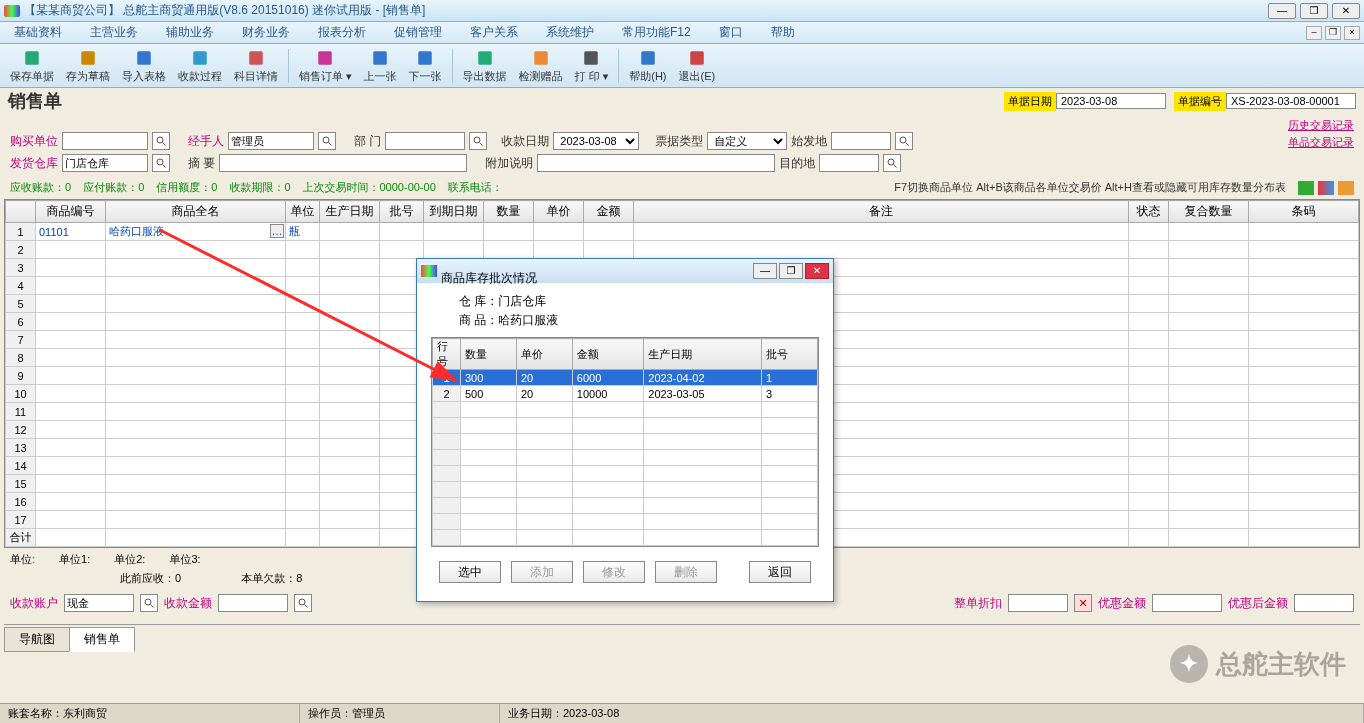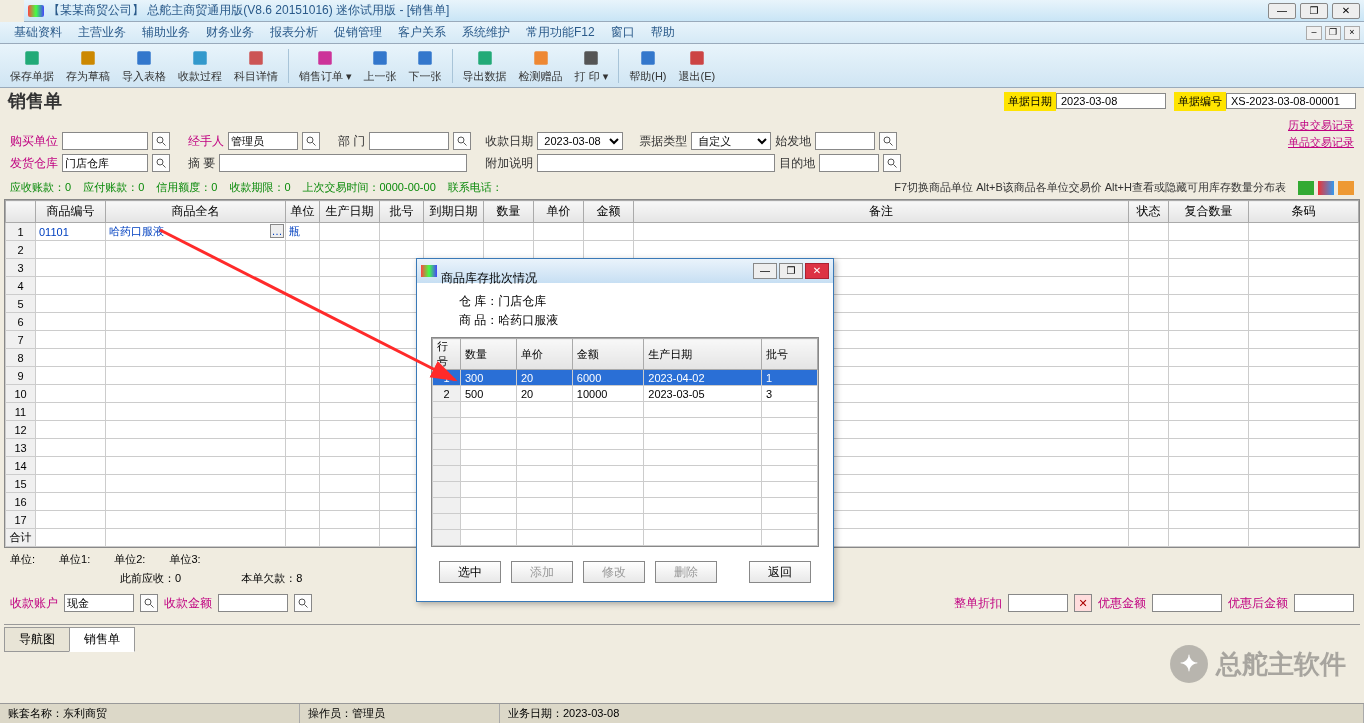--- a/index.html
+++ b/index.html
@@ -1,24 +1,24 @@
 <!DOCTYPE html>
 <html><head>
 <meta charset="utf-8">
 <style>
 * { margin:0; padding:0; box-sizing:border-box; font-family:"Microsoft YaHei","SimSun",sans-serif; }
 body { background:#f0ece0; font-size:12px; overflow:hidden; width:1364px; height:723px; position:relative; }
 
-.titlebar { height:22px; background:linear-gradient(#e8f4fb,#c9e5f6); display:flex; align-items:center; padding:0 4px; border-bottom:1px solid #9ab;margin-left:24px; }
+.titlebar { height:22px; background:linear-gradient(#e8f4fb,#c9e5f6); display:flex; align-items:center; padding:0 4px; border-bottom:1px solid #9ab; }
 .titlebar .app-icon { width:16px; height:12px; background:linear-gradient(90deg,#f44,#4f4,#44f); margin-right:4px; border-radius:2px; }
 .titlebar .title { flex:1; color:#2a5a8a; font-size:12px; }
 .titlebar .winbtns { display:flex; gap:4px; }
 .titlebar .winbtn { width:28px; height:16px; border:1px solid #888; background:#eee; display:flex; align-items:center; justify-content:center; border-radius:2px; cursor:pointer; font-size:10px; }
 
-.menubar { height:22px; background:linear-gradient(#e8f4fb,#d5e9f6); display:flex; align-items:center; padding:0 6px; border-bottom:1px solid #9ab; position:relative; }
+.menubar { height:22px; background:linear-gradient(#e8f4fb,#d5e9f6); display:flex; align-items:center; padding:0 6px; border-bottom:1px solid #9ab; position:relative;gap:12px; }
 .menubar span { padding:2px 8px; color:#2a5a8a; cursor:pointer; }
 .menubar .right-ctrl { position:absolute; right:4px; display:flex; gap:3px; }
 .menubar .right-ctrl div { width:16px; height:14px; border:1px solid #aaa; background:#f0f0f0; font-size:9px; text-align:center; }
 
 .toolbar { height:44px; background:linear-gradient(#e8f4fb,#d0e5f3); display:flex; align-items:center; padding:2px 4px; border-bottom:1px solid #9ab; }
 .tbtn { display:flex; flex-direction:column; align-items:center; padding:2px 6px; cursor:pointer; color:#333; }
 .tbtn .tico { width:20px; height:20px; display:flex; align-items:center; justify-content:center; }
 .tbtn .tlbl { font-size:11px; margin-top:1px; }
 .tsep { width:1px; height:34px; background:#a8c4d8; margin:0 4px; }
 
@@ -251,21 +251,21 @@
     <span class="flbl">购买单位</span>
     <input class="finput" style="width: 86px;">
     <div class="srch">
         <svg viewBox="0 0 24 24">
           <circle cx="10" cy="10" r="6" fill="none" stroke="#555" stroke-width="2"></circle>
           <line x1="15" y1="15" x2="21" y2="21" stroke="#555" stroke-width="2"></line>
         </svg>
       </div>
     <span style="width:10px"></span>
     <span class="flbl">经手人</span>
-    <input class="finput" style="width: 70px;" value="管理员">
+    <input class="finput" style="width: 86px;" value="管理员">
     <div class="srch">
         <svg viewBox="0 0 24 24">
           <circle cx="10" cy="10" r="6" fill="none" stroke="#555" stroke-width="2"></circle>
           <line x1="15" y1="15" x2="21" y2="21" stroke="#555" stroke-width="2"></line>
         </svg>
       </div>
     <span style="width:10px"></span>
     <span class="flbl blk">部 门</span>
     <input class="finput" style="width: 80px;">
     <div class="srch">

